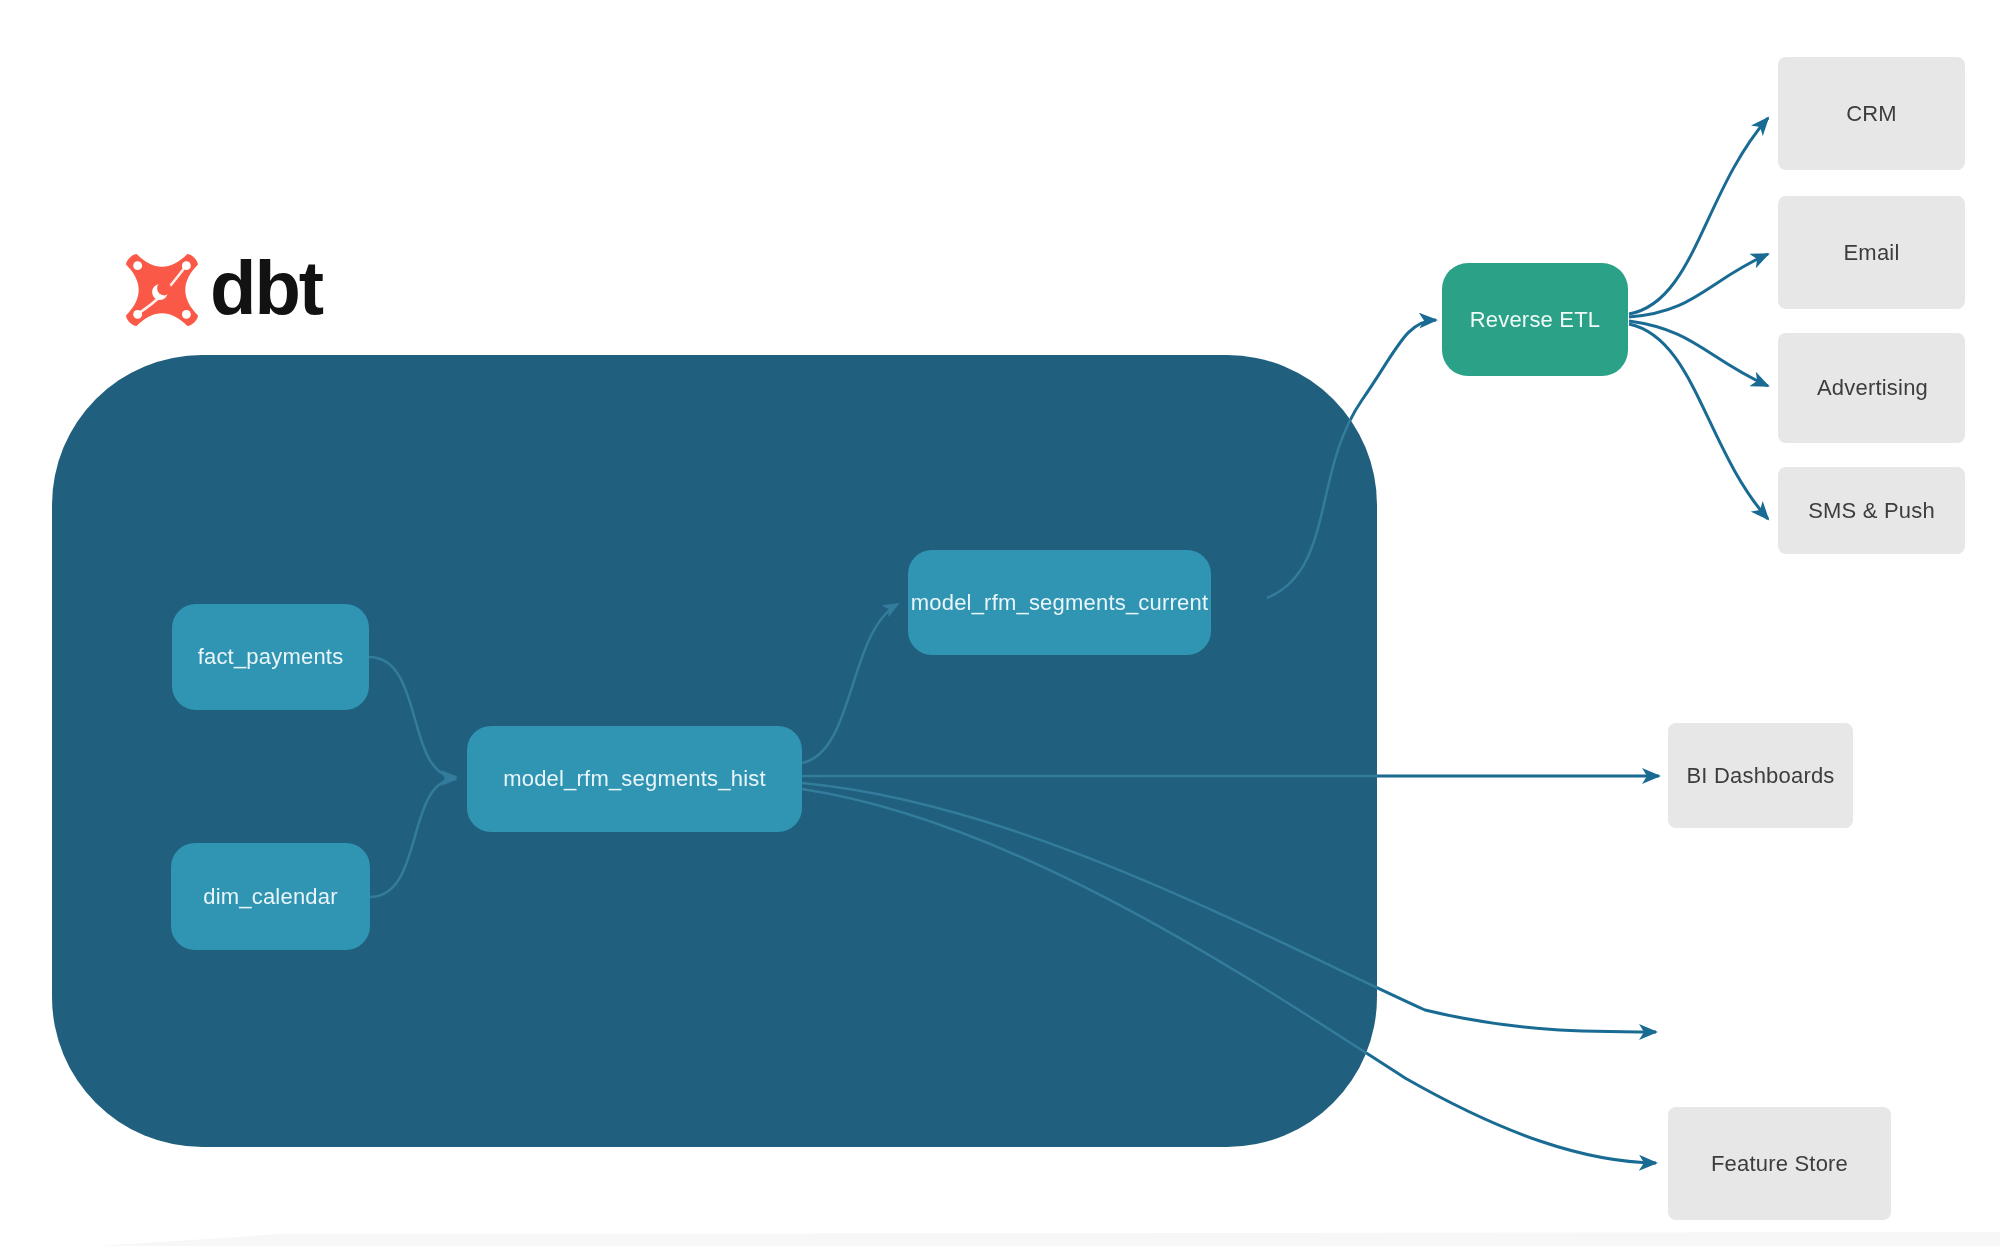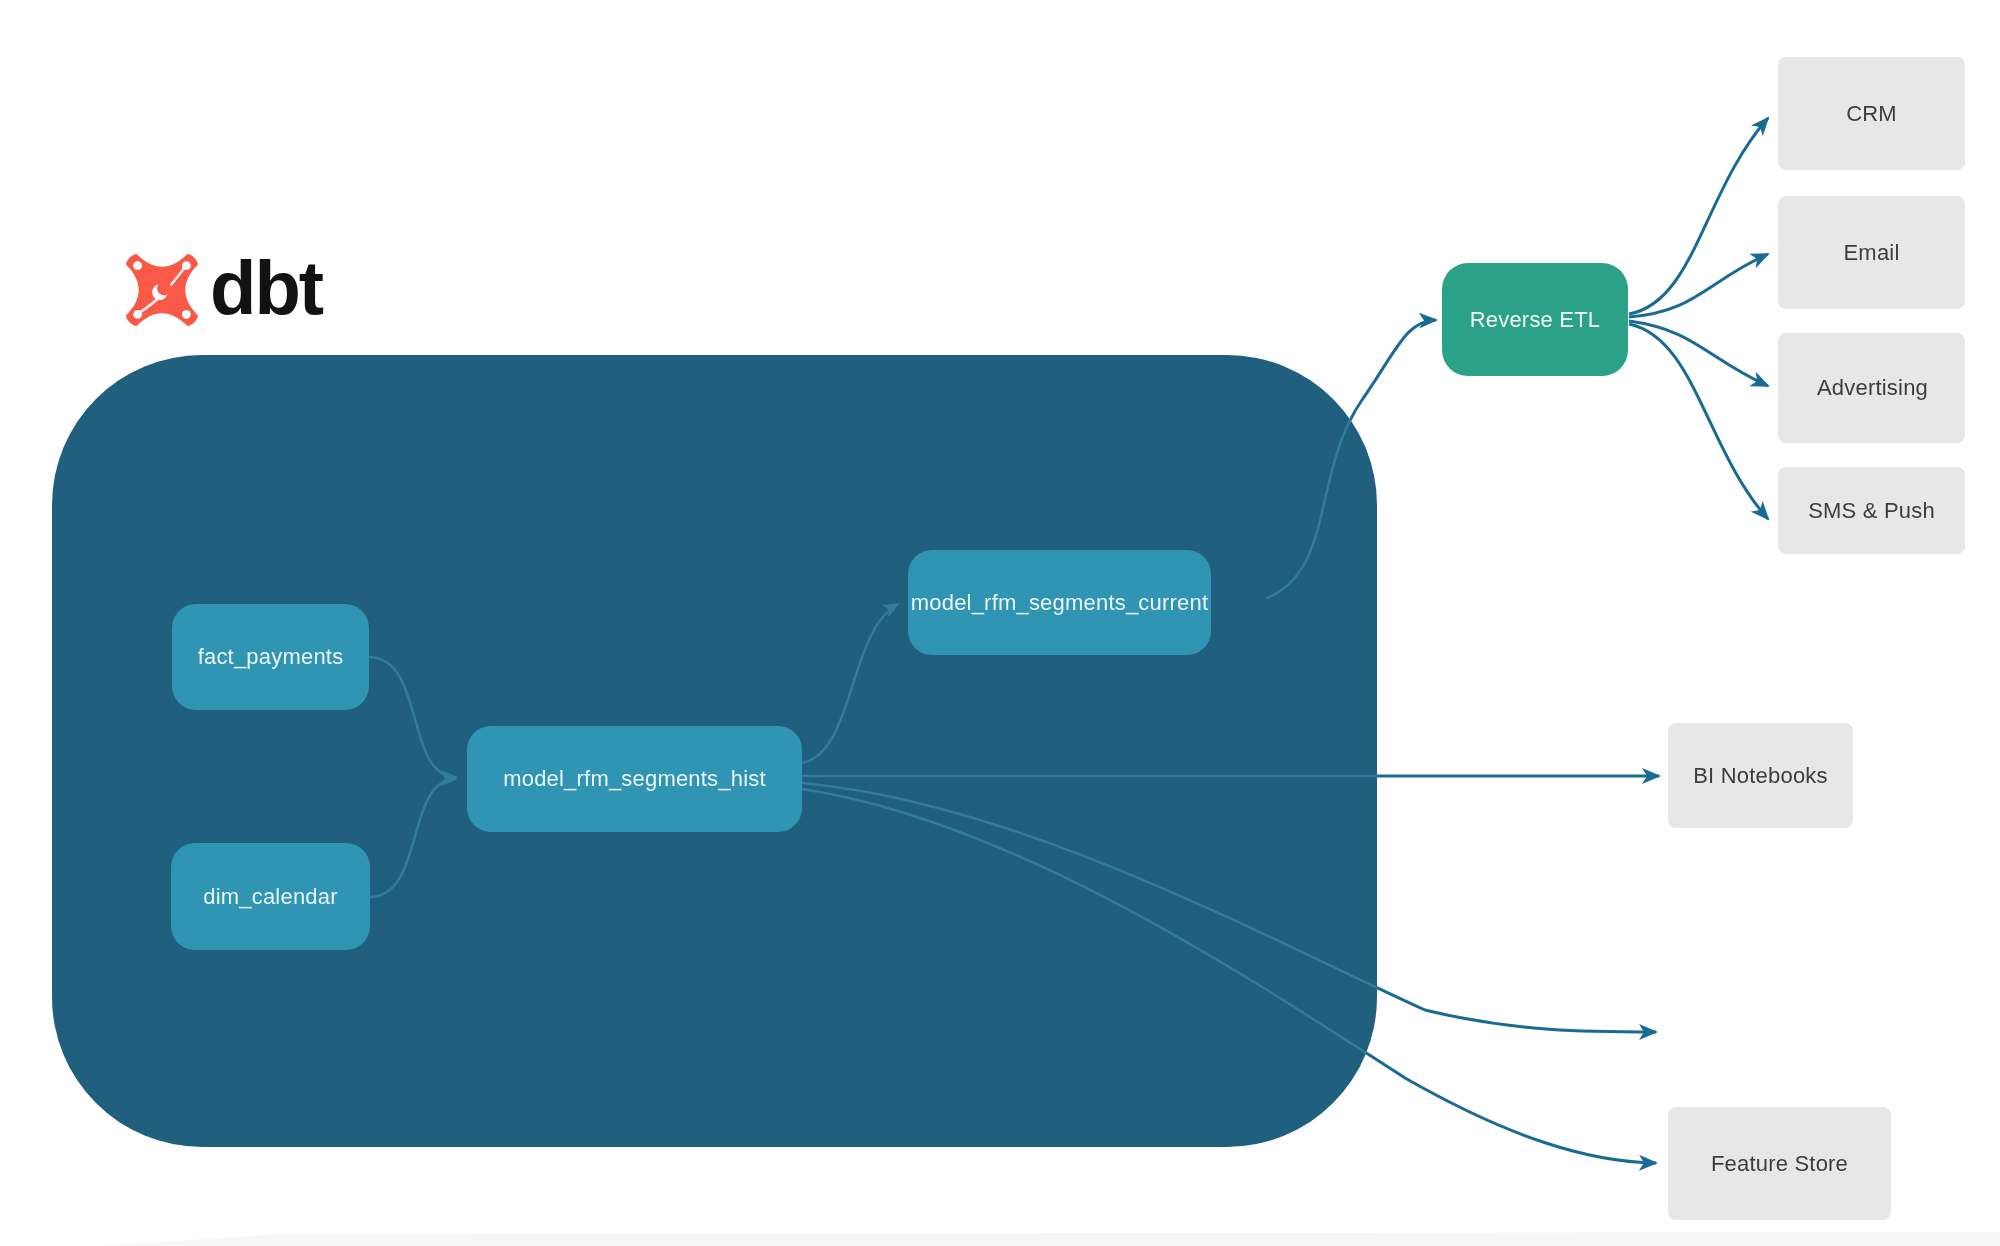--- a/index.html
+++ b/index.html
@@ -121,19 +121,19 @@
   <div class="node node--dest" style="left:1778px; top:196px; width:187px; height:113px;">
     <span>Email</span>
   </div>
   <div class="node node--dest" style="left:1778px; top:333px; width:187px; height:110px;padding-left:16px;">
     <span>Advertising</span>
   </div>
   <div class="node node--dest" style="left:1778px; top:467px; width:187px; height:87px;">
     <span>SMS &amp; Push</span>
   </div>
   <div class="node node--dest" style="left:1668px; top:723px; width:185px; height:105px;">
-    <span>BI Notebooks</span>
+    <span>BI Dashboards</span>
   </div>
   <div class="node node--dest" style="left:1668px; top:1107px; width:223px; height:113px;">
     <span>Feature Store</span>
   </div>
 
 </div>
 
 </body></html>

